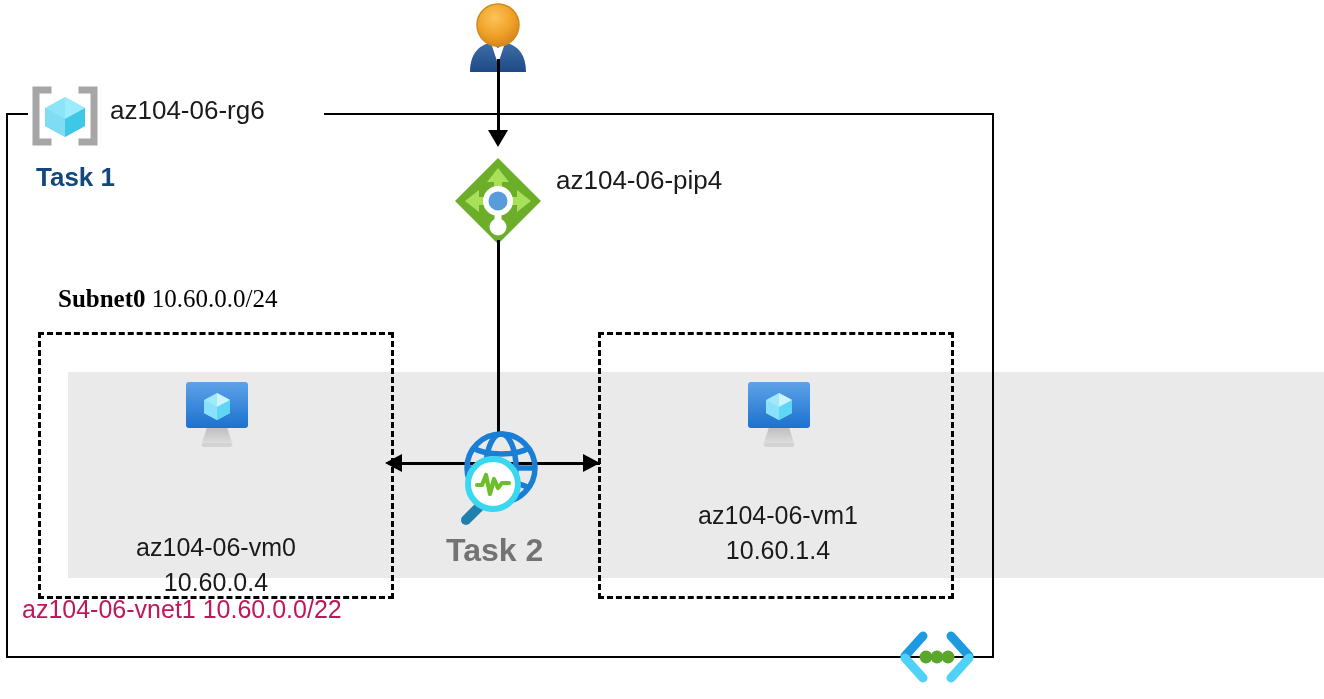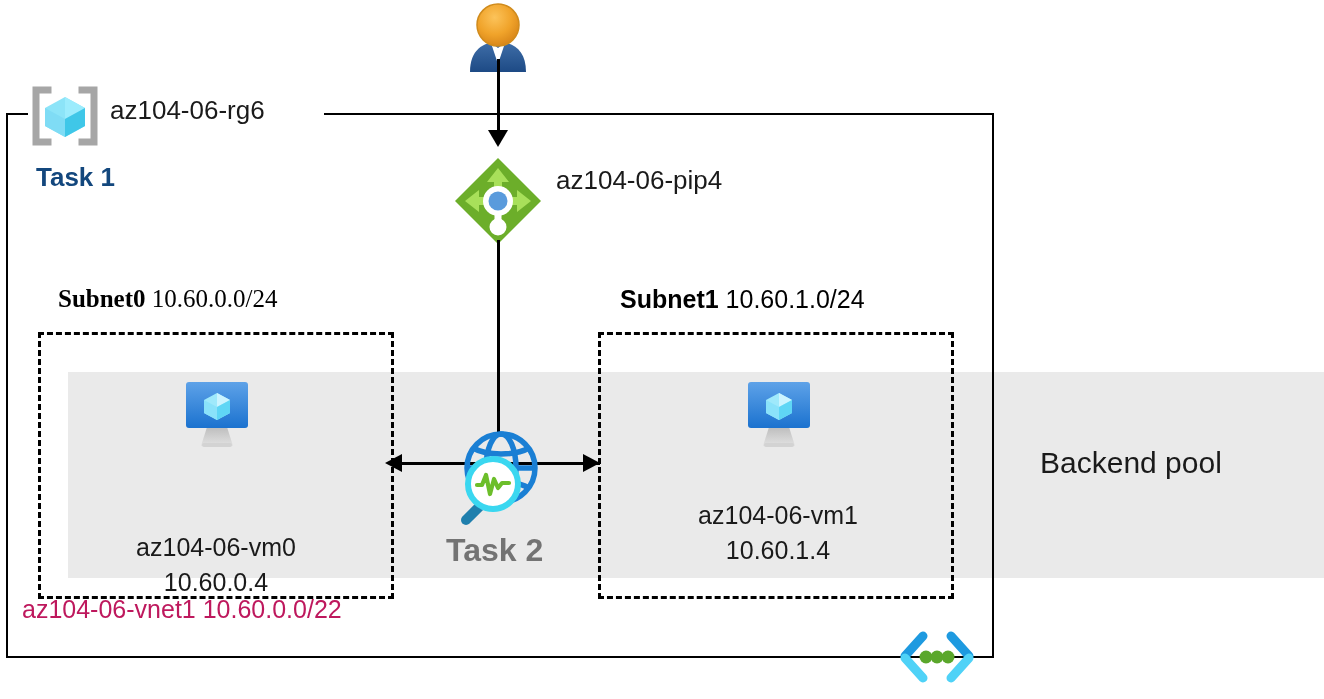--- a/index.html
+++ b/index.html
@@ -164,21 +164,20 @@
   .vm1-icon-pos    { left: 740px; top: 378px; }
   .watcher-icon-pos{ left: 443px; top: 422px; }
   .vnet-icon-pos   { left: 897px; top: 630px; }
 </style>
 </head>
 <body>
 
 <div id="canvas">
 
   <div class="abs backend-band"></div>
-  <div class="abs backend-label">Backend pool</div>
 
   <div class="abs rg-box"></div>
   <div class="abs rg-top-mask"></div>
 
   <div class="abs icon rg-icon-pos">
     <svg width="74" height="60" viewBox="0 0 74 60">
       <path d="M20 4 L8 4 L8 56 L20 56" fill="none" stroke="#a6a6a6" stroke-width="7" stroke-linecap="square"></path>
       <path d="M54 4 L66 4 L66 56 L54 56" fill="none" stroke="#a6a6a6" stroke-width="7" stroke-linecap="square"></path>
       <polygon points="37,11 57,22 57,40 37,51 17,40 17,22" fill="#8ce4f8"></polygon>
       <polygon points="37,11 57,22 37,33" fill="#9cecfd"></polygon>
@@ -253,24 +252,20 @@
       <polygon points="39,15 52,22 39,29" fill="#cbf4ff"></polygon>
       <polygon points="39,29 52,22 52,35 39,42" fill="#5fd6f5"></polygon>
       <polygon points="26,22 39,29 39,42 26,35" fill="#8ae2fa"></polygon>
     </svg>
   </div>
   <div class="abs vm-labels vm0-labels">
     <div>az104-06-vm0</div>
     <div>10.60.0.4</div>
   </div>
 
-  <div class="abs subnet-caption subnet1-caption">
-    <b>Subnet1</b>
-    <span>10.60.1.0/24</span>
-  </div>
   <div class="abs subnet-box subnet1-box"></div>
   <div class="abs icon vm1-icon-pos">
     <svg width="78" height="72" viewBox="0 0 78 72">
       <defs>
         <linearGradient id="mong1" x1="0" y1="0" x2="0" y2="1">
           <stop offset="0%" stop-color="#5ea2e8"></stop>
           <stop offset="100%" stop-color="#1b72cf"></stop>
         </linearGradient>
         <linearGradient id="standg1" x1="0" y1="0" x2="0" y2="1">
           <stop offset="0%" stop-color="#bdbdbd"></stop>

